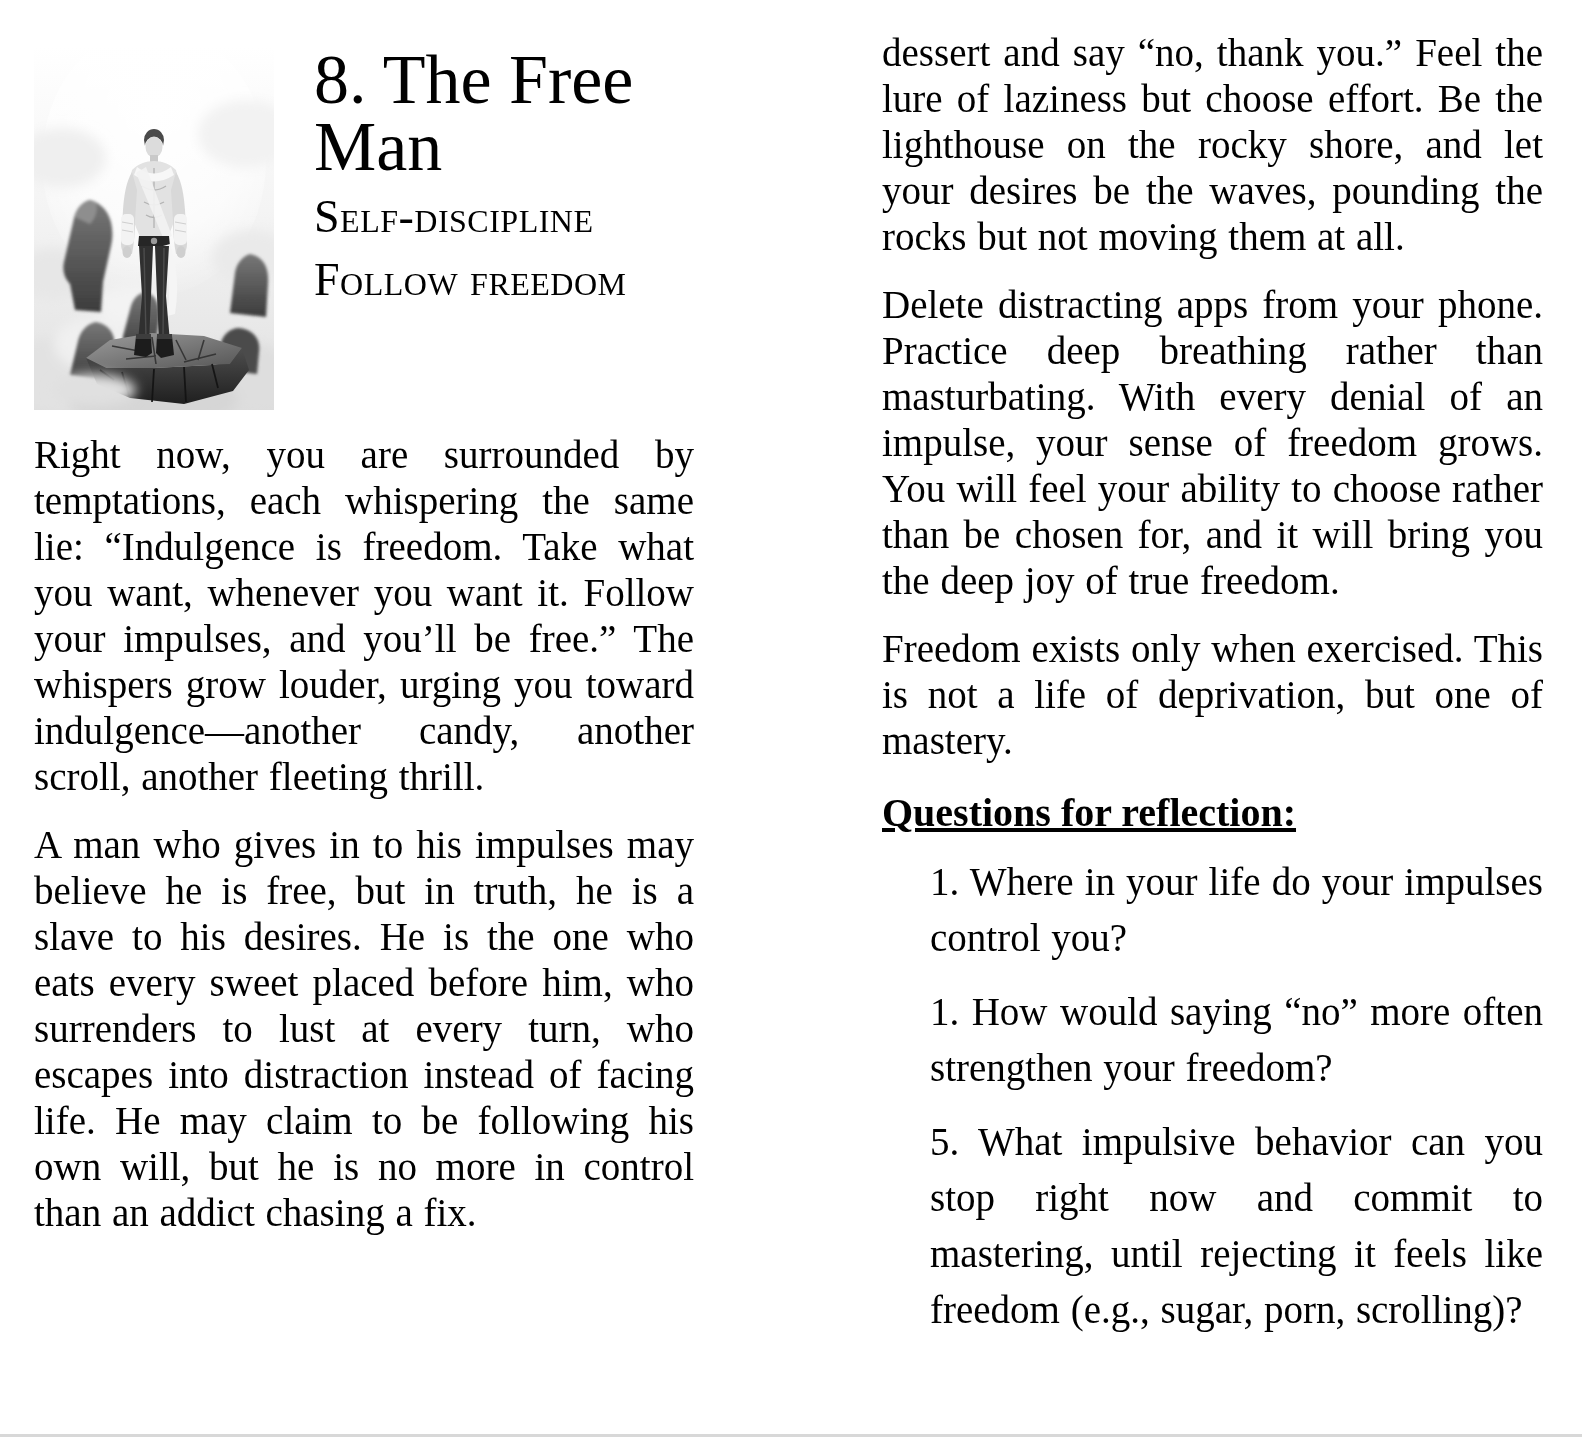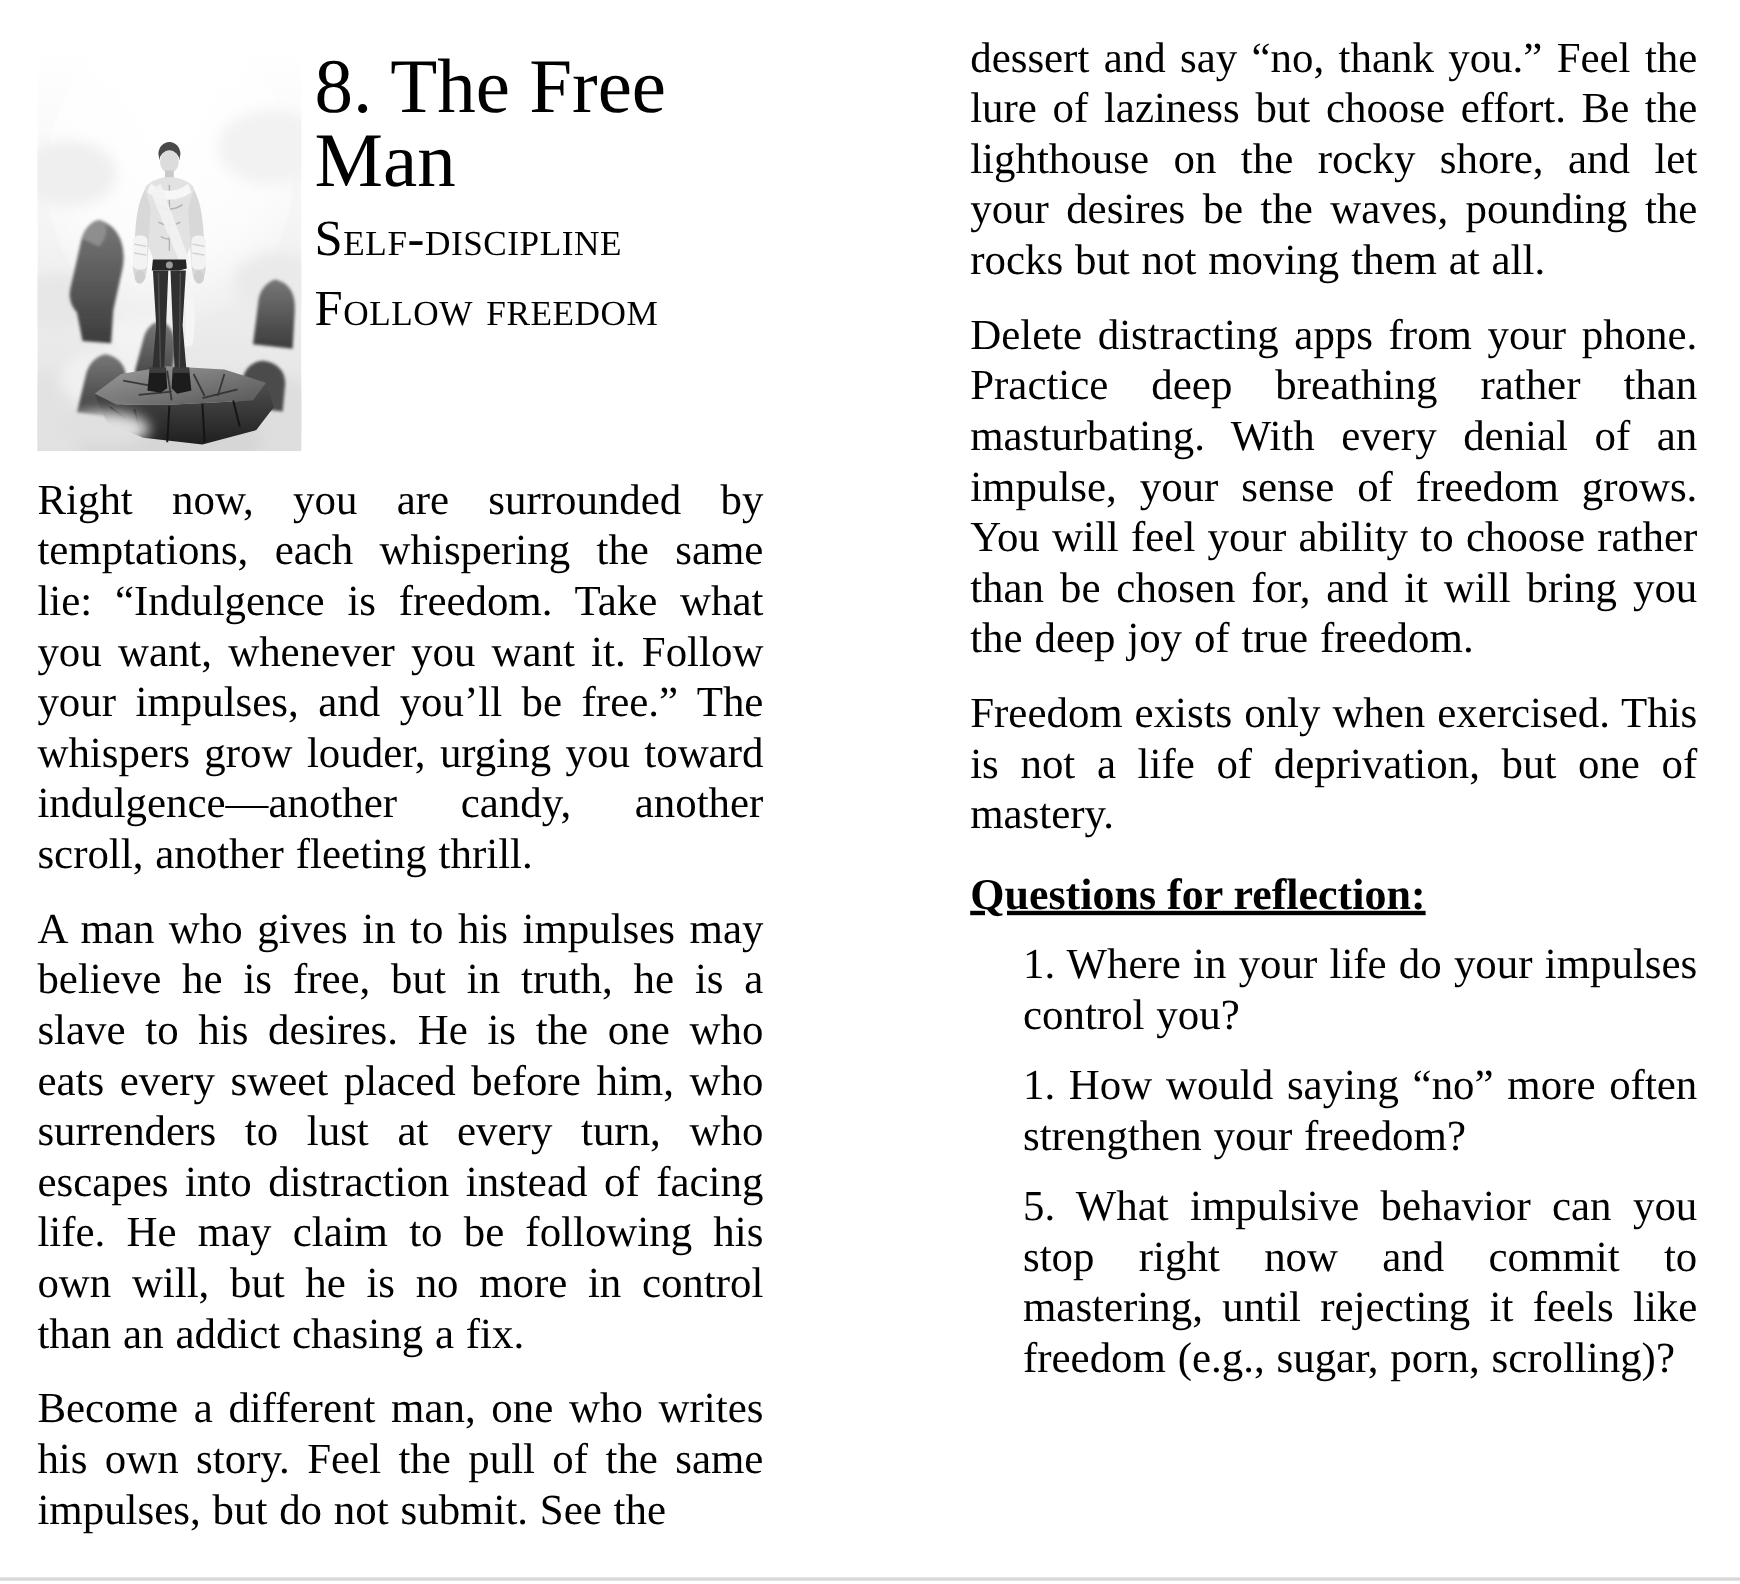--- a/index.html
+++ b/index.html
@@ -27,20 +27,21 @@
     text-align: justify;
     margin: 22px 0 0 0;
     word-spacing: 1px;
   }
   .col-right p.body-par:first-child { margin-top: 0; }
   .col-left .header + p.body-par { margin-top: 22px; }
 
   .header {
     display: flex;
     height: 364px;
+    gap: 28px;
   }
   .illustration {
     width: 240px; height: 364px;
     flex: none;
     margin-right: 12px;
   }
   .titles { flex: 1; min-width: 0; }
   h1.chapter-title {
     font-weight: normal;
     font-size: 70px;
@@ -59,21 +60,21 @@
 
   h2.questions-heading {
     font-size: 40px;
     line-height: 46px;
     font-weight: bold;
     margin: 26px 0 0 0;
     text-decoration: underline;
   }
   p.question {
     font-size: 39px;
-    line-height: 46px;
+    line-height: 56px;
     text-align: justify;
     margin: 18px 0 0 0;
     padding-left: 48px;
     word-spacing: 1px;
   }
 
   .page-divider {
     position: absolute;
     left: 0; top: 1434px;
     width: 100%; height: 3px;
@@ -186,21 +187,20 @@
 
       <div class="titles">
         <h1 class="chapter-title">8. The Free Man</h1>
         <div class="subtitle first">Self-discipline</div>
         <div class="subtitle">Follow freedom</div>
       </div>
     </div>
 
     <p class="body-par">Right now, you are surrounded by temptations, each whispering the same lie: “Indulgence is freedom. Take what you want, whenever you want it. Follow your impulses, and you’ll be free.” The whispers grow louder, urging you toward indulgence—another candy, another scroll, another fleeting thrill.</p>
     <p class="body-par">A man who gives in to his impulses may believe he is free, but in truth, he is a slave to his desires. He is the one who eats every sweet placed before him, who surrenders to lust at every turn, who escapes into distraction instead of facing life. He may claim to be following his own will, but he is no more in control than an addict chasing a fix.</p>
-    <p class="body-par">Become a different man, one who writes his own story. Feel the pull of the same impulses, but do not submit. See the</p>
   </div>
 
   <div class="col-right">
     <p class="body-par">dessert and say “no, thank you.” Feel the lure of laziness but choose effort. Be the lighthouse on the rocky shore, and let your desires be the waves, pounding the rocks but not moving them at all.</p>
     <p class="body-par">Delete distracting apps from your phone. Practice deep breathing rather than masturbating. With every denial of an impulse, your sense of freedom grows. You will feel your ability to choose rather than be chosen for, and it will bring you the deep joy of true freedom.</p>
     <p class="body-par">Freedom exists only when exercised. This is not a life of deprivation, but one of mastery.</p>
 
     <h2 class="questions-heading">Questions for reflection:</h2>
     <p class="question">1. Where in your life do your impulses control you?</p>
     <p class="question">1. How would saying “no” more often strengthen your freedom?</p>

